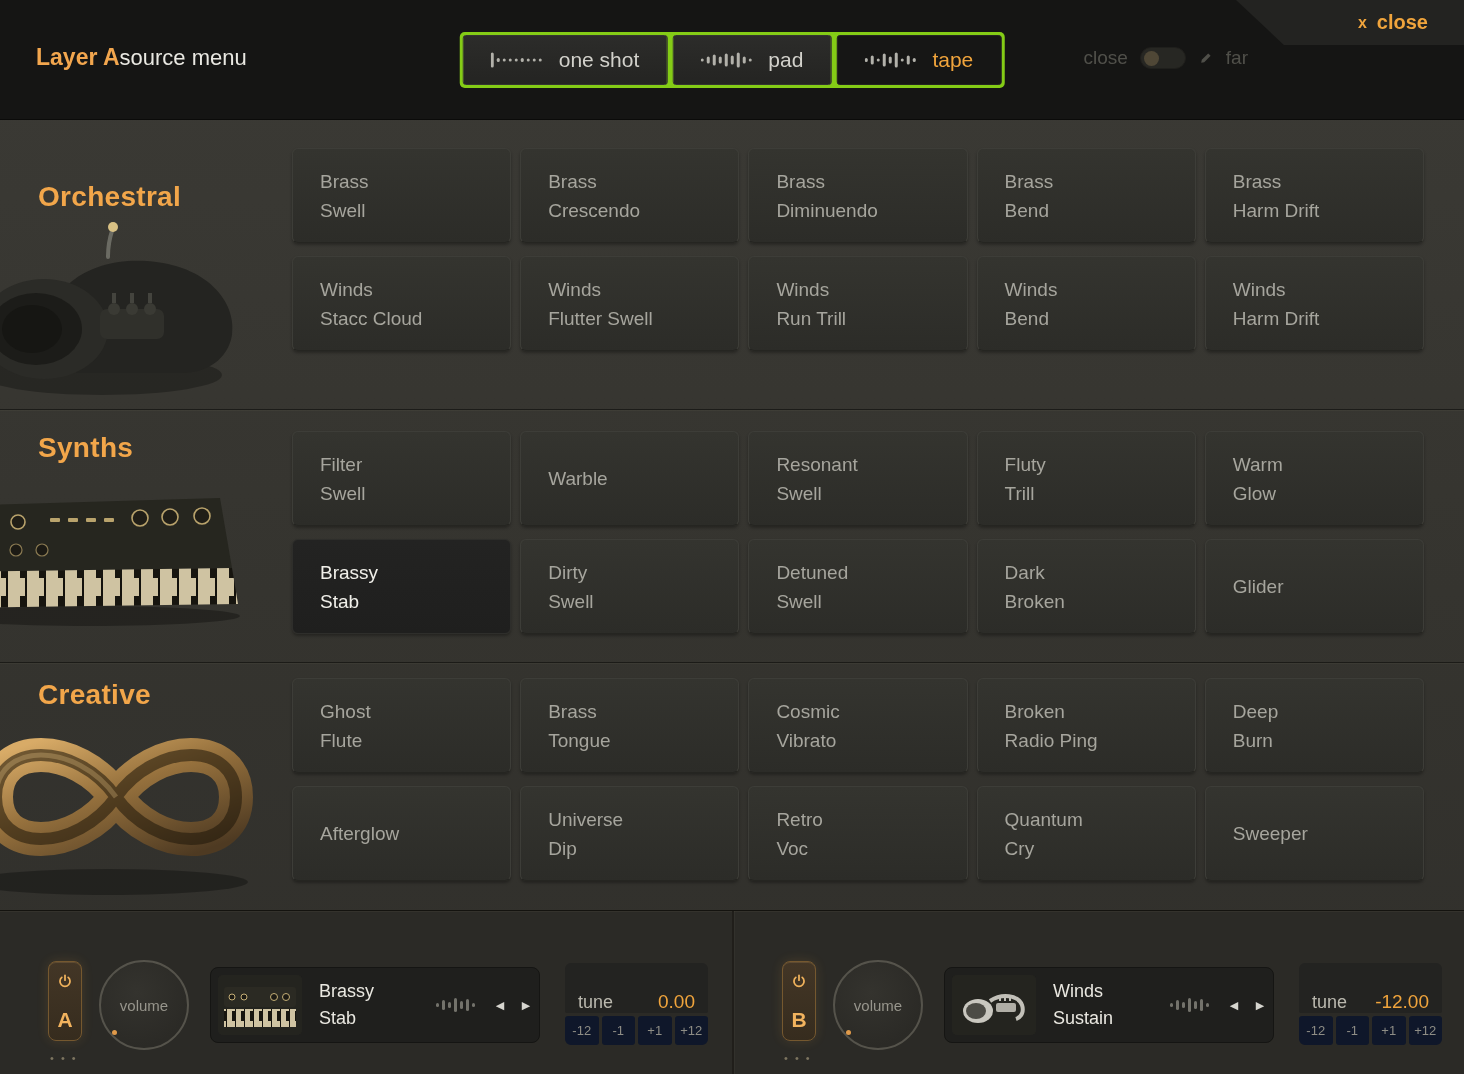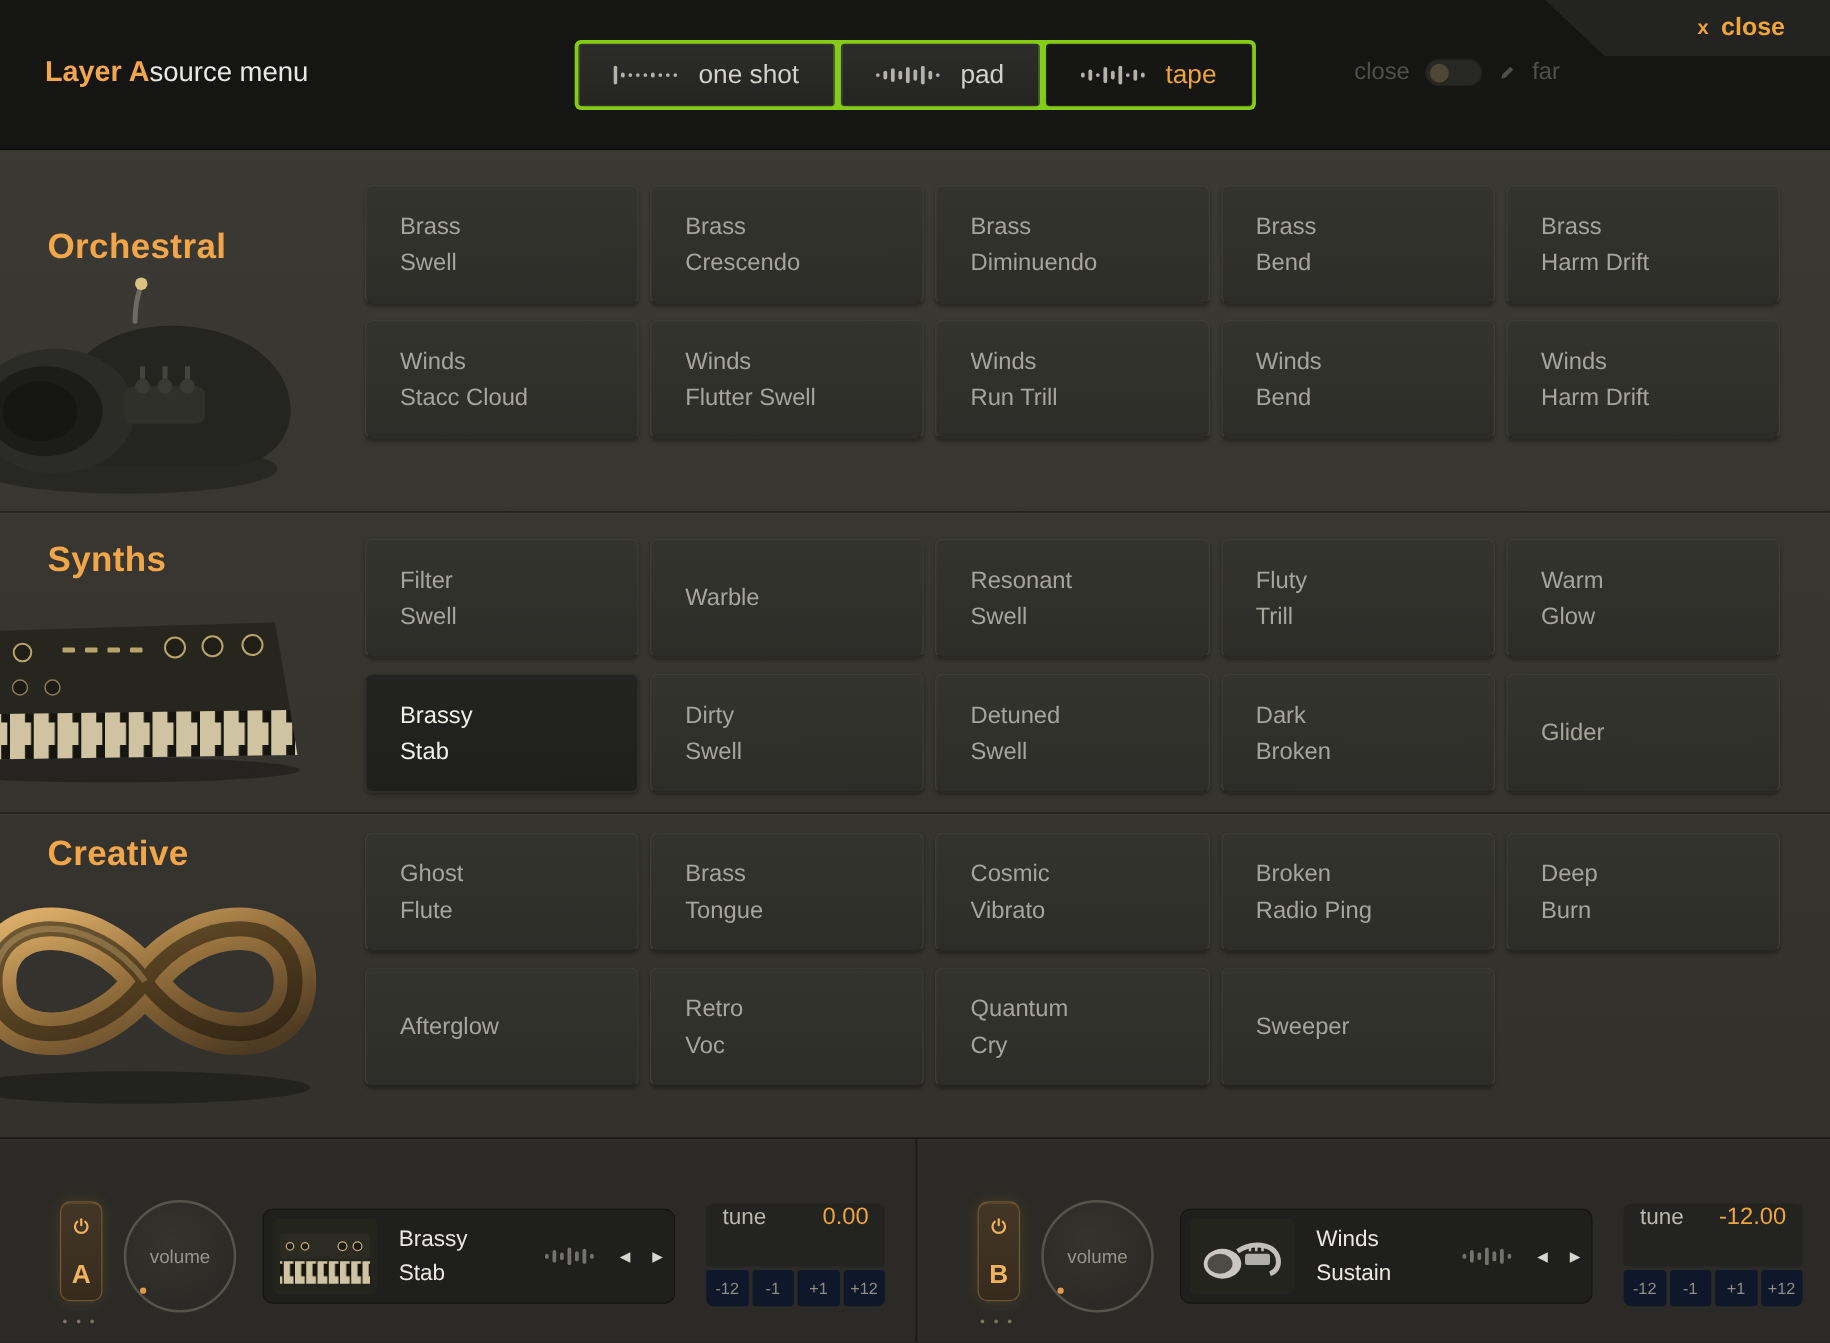--- a/index.html
+++ b/index.html
@@ -32,21 +32,21 @@
                  clip-path:polygon(0 0,100% 0,100% 100%,21% 100%);
                  display:flex; align-items:center; justify-content:flex-end; padding-right:36px; gap:10px; cursor:pointer; }
   .cx { color:#f0a43c; font-size:16px; font-weight:700; }
   .clabel { color:#f0a43c; font-size:20px; font-weight:700; }
 
   
   .main { position:absolute; top:121px; left:0; right:0; height:789px; }
   .sec { position:relative; }
   .s0 { height:288px; padding-top:27px; }
   .s1 { height:241px; padding-top:21px; border-top:1px solid rgba(8,8,6,.55); box-shadow:inset 0 1px 0 rgba(200,190,160,.05); }
-  .s2 { height:260px; padding-top:15px; border-top:1px solid rgba(8,8,6,.55); box-shadow:inset 0 1px 0 rgba(200,190,160,.05); }
+  .s2 { height:260px; padding-top:15px; border-top:1px solid rgba(8,8,6,.55); box-shadow:inset 0 1px 0 rgba(200,190,160,.05);margin-top:12px; }
   .stitle { position:absolute; left:38px; color:#f2a64a; font-size:28px; font-weight:700; letter-spacing:.3px; }
   .s0 .stitle { top:60px; } .s1 .stitle { top:22px; } .s2 .stitle { top:16px; }
 
   .grid { margin:0 40px 0 292px; display:grid; grid-template-columns:repeat(5,1fr); gap:13px 9px; }
   .cell { height:95px; border-radius:6px; background:linear-gradient(180deg,#34342f,#2c2c28);
           border:1px solid #3d3d38; border-bottom-color:#252521; box-shadow:0 2px 3px rgba(0,0,0,.3);
           color:#a6a59d; font-size:19px; line-height:29px; padding:0 10px 0 27px;
           display:flex; flex-direction:column; justify-content:center; cursor:pointer; }
   .cell.selected { background:linear-gradient(180deg,#232322,#1f1f1e); border-color:#2e2e2b; color:#f1f0ea; }
 
@@ -76,21 +76,21 @@
   .knoblabel { color:#97958c; font-size:15px; }
 
   .srcbox { position:absolute; left:210px; top:56px; width:330px; height:76px; background:#1f1f1d;
             border:1px solid #151513; border-radius:8px; display:flex; align-items:center; cursor:pointer; }
   .thumb { width:84px; height:60px; margin-left:7px; border-radius:5px; background:#262622; overflow:hidden; flex:0 0 auto; }
   .srcname { margin-left:17px; flex:1; color:#eae8e1; font-size:18px; line-height:27px; }
   .wavesm { flex:0 0 auto; margin-right:8px; opacity:.75; }
   .arrow { flex:0 0 auto; width:26px; color:#d6d5cf; font-size:11px; text-align:center; cursor:pointer; padding:9px 0; }
 
   .tunebox { position:absolute; left:565px; top:52px; width:143px; }
-  .tunerow { height:50px; background:#232321; border-radius:6px 6px 2px 2px; display:flex; align-items:flex-start;
+  .tunerow { height:50px; background:#232321; border-radius:6px 6px 2px 2px; display:flex; align-items:flex-end;
              justify-content:space-between; padding:0 13px; cursor:pointer; }
   .tlabel { color:#bab8ae; font-size:18px; }
   .tvalue { color:#f0a43c; font-size:19px; }
   .tunebtns { display:flex; gap:3px; margin-top:3px; }
   .tbtn { flex:1; height:29px; background:#0f172a; color:#8e8d85; font-size:13px;
           display:flex; align-items:center; justify-content:center; border-radius:3px; cursor:pointer; }
   .tunebtns .tbtn:first-child { border-bottom-left-radius:6px; }
   .tunebtns .tbtn:last-child { border-bottom-right-radius:6px; }
 </style>
 </head>
@@ -341,20 +341,24 @@
             <span>Radio Ping</span>
           </div>
           <div class="cell">
             <span>Deep</span>
             <span>Burn</span>
           </div>
           <div class="cell">
             <span>Afterglow</span>
           </div>
           <div class="cell">
+            <span>Universe</span>
+            <span>Dip</span>
+          </div>
+          <div class="cell">
             <span>Retro</span>
             <span>Voc</span>
           </div>
           <div class="cell">
             <span>Quantum</span>
             <span>Cry</span>
           </div>
           <div class="cell">
             <span>Sweeper</span>
           </div>

